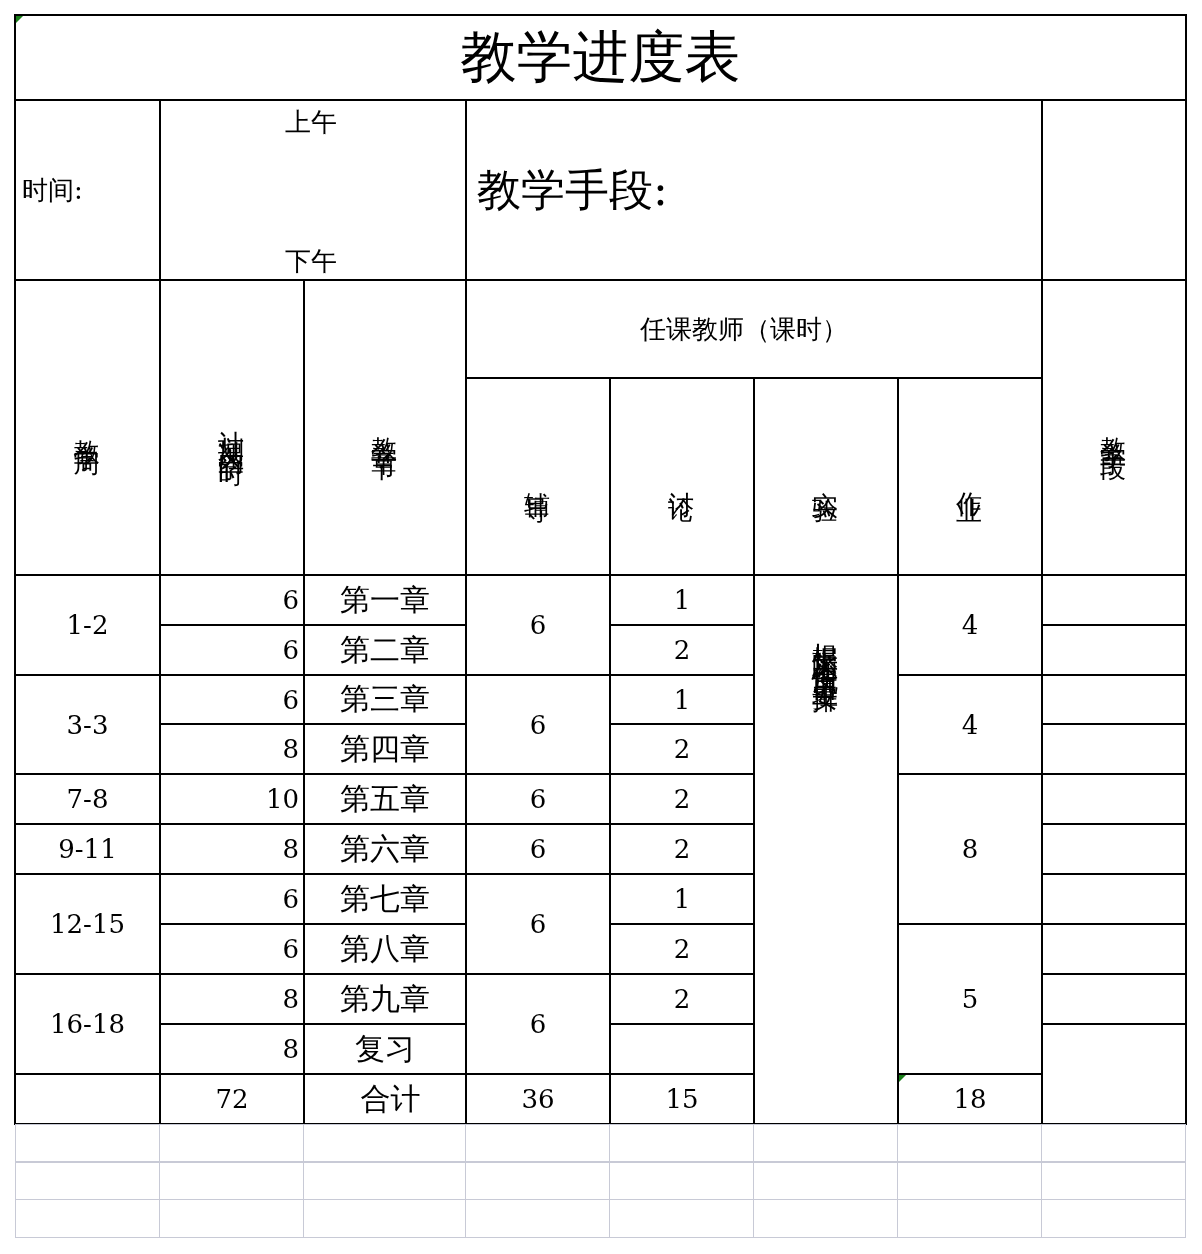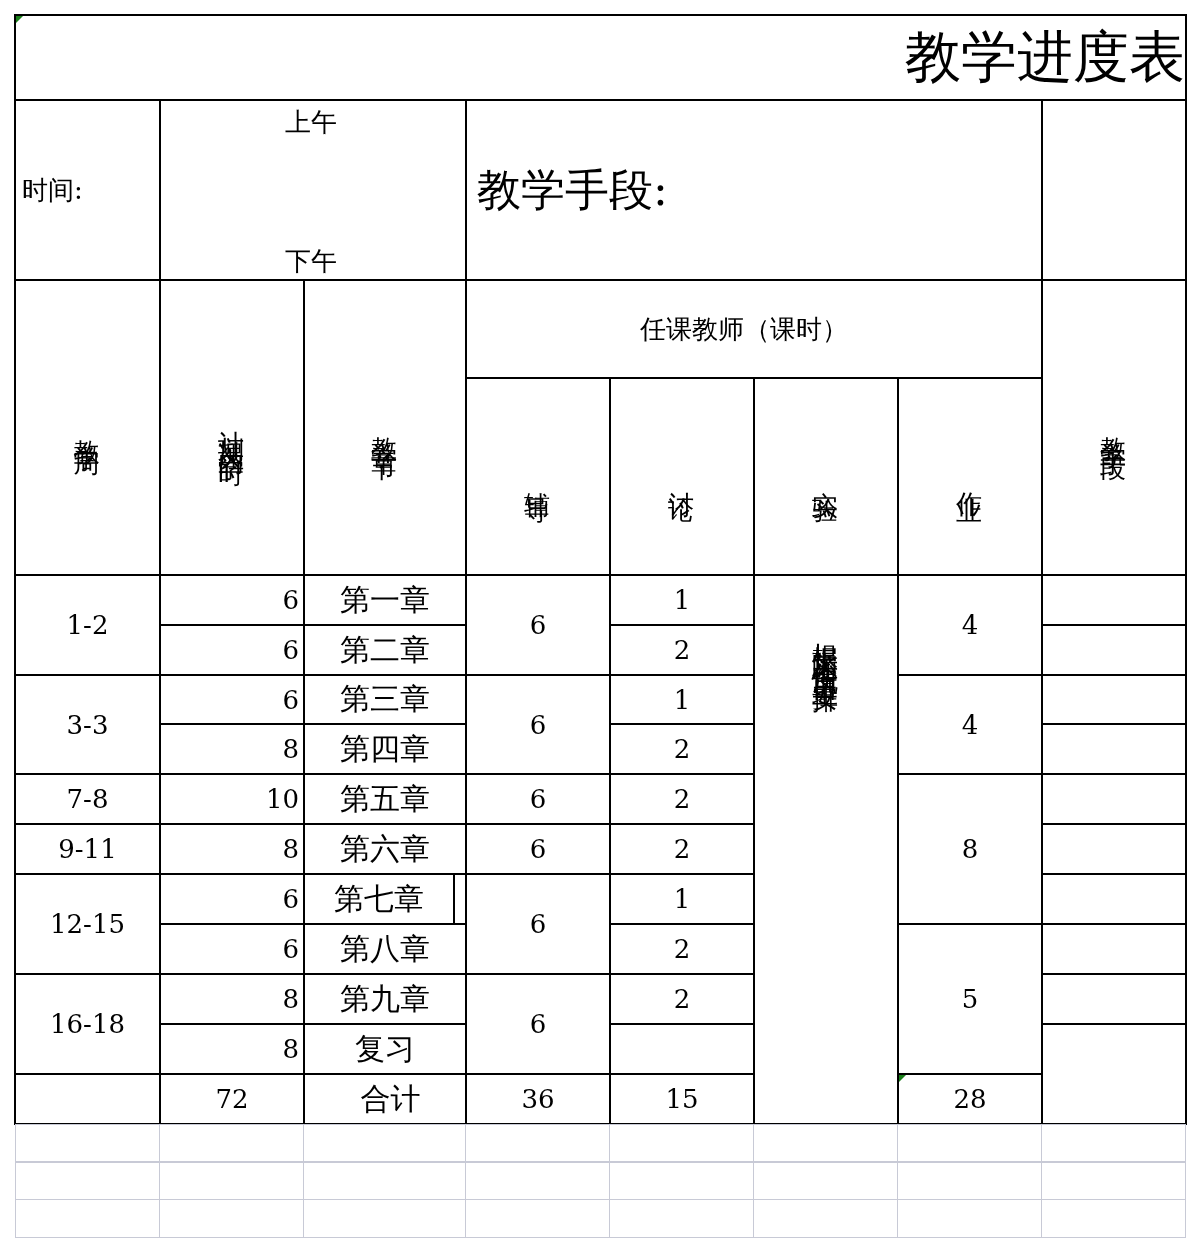--- a/index.html
+++ b/index.html
@@ -13,21 +13,21 @@
   .f28{font-size:30px;}
   .f26{font-size:26px;}
   .right{justify-content:flex-end;padding-right:4px;}
   .green{position:absolute;width:0;height:0;border-top:7px solid #1a7f1a;border-right:7px solid transparent;}
 </style>
 </head>
 <body>
 
 <div class="sheet">
 
-  <div class="c" style="left:15px;top:15px;width:1173px;height:87px;font-size:56px;justify-content:flex-end;">
+  <div class="c" style="left:15px;top:15px;width:1173px;height:87px;font-size:56px;">
     <span>教学进度表</span>
   </div>
   <div class="green" style="left:16px;top:16px;"></div>
 
   <div class="c f26" style="left:15px;top:100px;width:147px;height:182px;justify-content:flex-start;padding-left:6px;">
     <span>时间:</span>
   </div>
   <div class="c f26" style="left:160px;top:100px;width:308px;height:182px;flex-direction:column;justify-content:space-between;padding:4px 0 0 0;">
     <span style="margin-left:-4px;text-align:right;">上午</span>
     <span style="margin-left:-4px;">下午</span>
@@ -126,21 +126,21 @@
     </div>
   <div class="c f28" style="left:304px;top:724px;width:164px;height:52px;">
       <span>第四章</span>
     </div>
   <div class="c f28" style="left:304px;top:774px;width:164px;height:52px;">
       <span>第五章</span>
     </div>
   <div class="c f28" style="left:304px;top:824px;width:164px;height:52px;">
       <span>第六章</span>
     </div>
-  <div class="c f28" style="left:304px;top:874px;width:152px;height:52px;">
+  <div class="c f28" style="left:304px;top:874px;width:164px;height:52px;">
       <span>第七章</span>
     </div>
   <div class="c f28" style="left:304px;top:924px;width:164px;height:52px;">
       <span>第八章</span>
     </div>
   <div class="c f28" style="left:304px;top:974px;width:164px;height:52px;">
       <span>第九章</span>
     </div>
   <div class="c f28" style="left:304px;top:1024px;width:164px;height:52px;">
       <span>复习</span>
@@ -233,21 +233,21 @@
   <div class="c f28" style="left:304px;top:1074px;width:164px;height:52px;padding-left:11px;">
       <span>合计</span>
     </div>
   <div class="c f26" style="left:466px;top:1074px;width:146px;height:52px;">
       <span>36</span>
     </div>
   <div class="c f26" style="left:610px;top:1074px;width:146px;height:52px;">
       <span>15</span>
     </div>
   <div class="c f26" style="left:898px;top:1074px;width:146px;height:52px;">
-      <span>28</span>
+      <span>18</span>
     </div>
   <div class="green" style="left:899px;top:1075px;"></div>
 
   <div class="g" style="left:16px;top:1125px;width:145px;height:39px;"></div>
   <div class="g" style="left:160px;top:1125px;width:145px;height:39px;"></div>
   <div class="g" style="left:304px;top:1125px;width:163px;height:39px;"></div>
   <div class="g" style="left:466px;top:1125px;width:145px;height:39px;"></div>
   <div class="g" style="left:610px;top:1125px;width:145px;height:39px;"></div>
   <div class="g" style="left:754px;top:1125px;width:145px;height:39px;"></div>
   <div class="g" style="left:898px;top:1125px;width:145px;height:39px;"></div>

